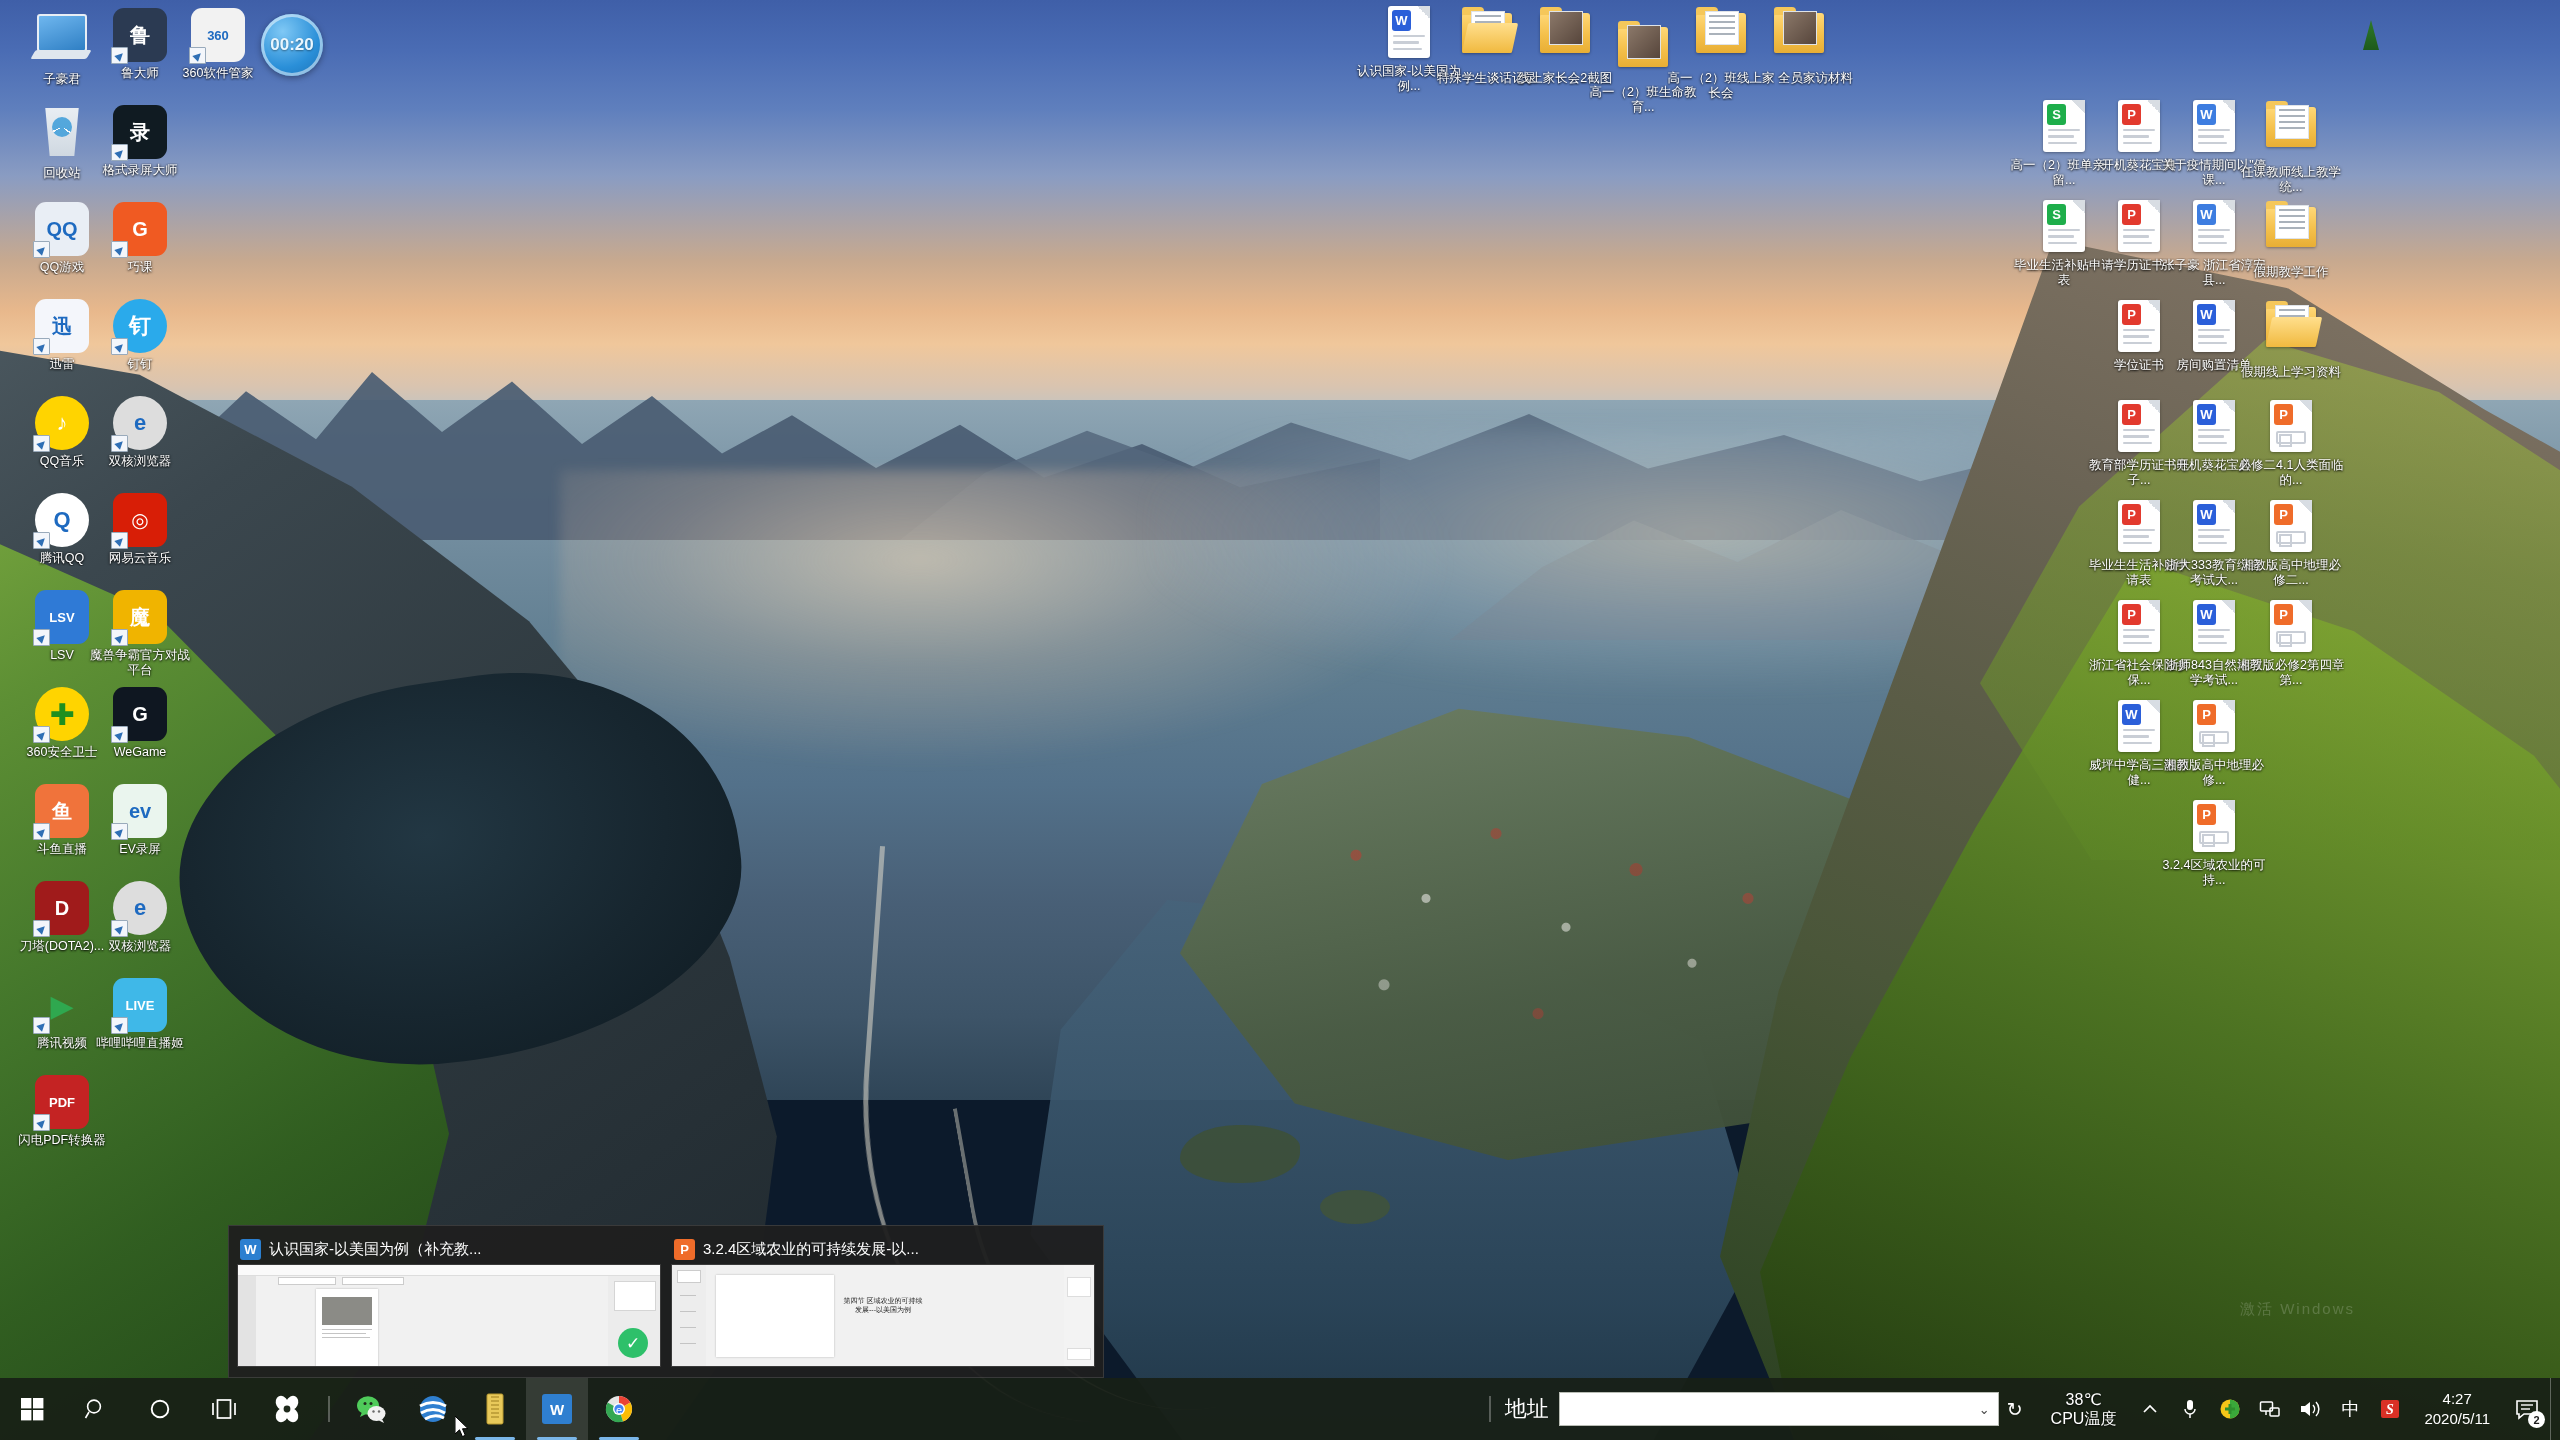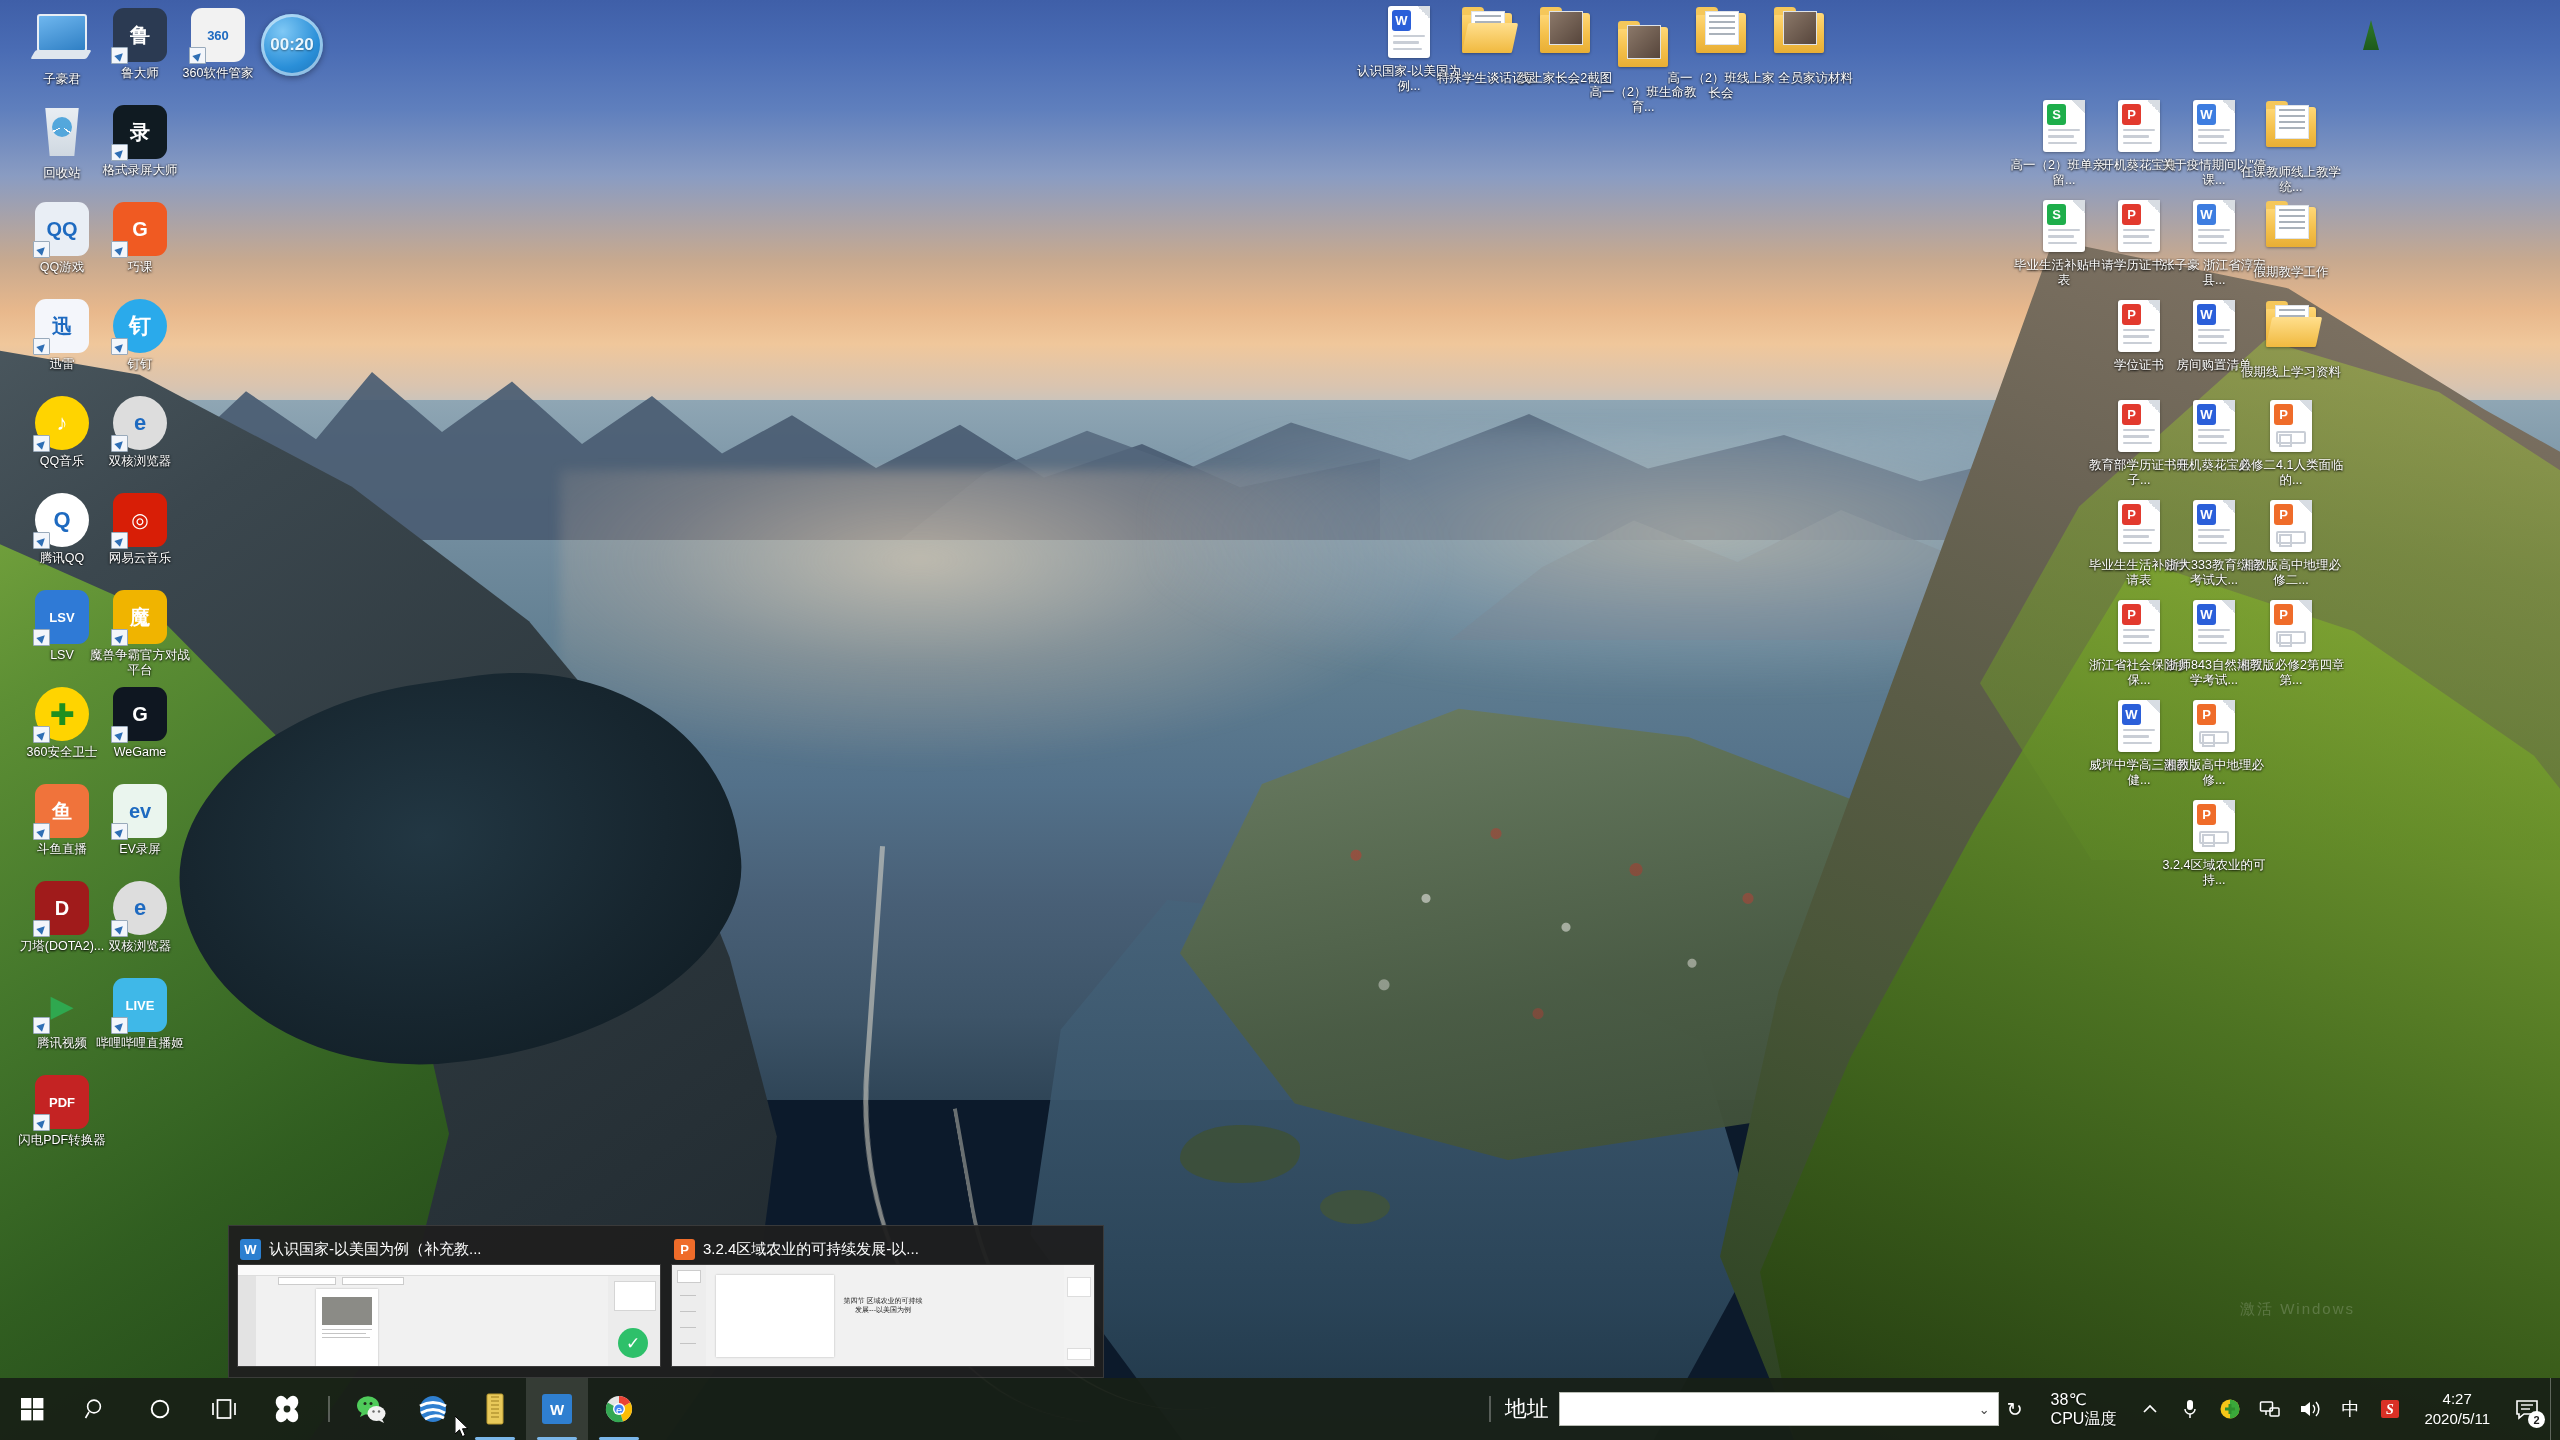--- a/index.html
+++ b/index.html
@@ -306,21 +306,21 @@
     color:#fff;font-size:15px;
   }
   .addr-label{margin:0 10px 0 4px;font-size:22px;}
   .addr-box{
     width:440px;height:34px;background:#fff;border:1px solid #b9bdb5;
     display:flex;align-items:center;position:relative;
   }
   .addr-box .cv{position:absolute;right:8px;color:#444;font-size:13px;}
   .refresh{margin:0 14px 0 8px;font-size:19px;color:#fff;}
   .cpu{
-    text-align:left;line-height:19px;font-size:16px;margin:0 14px;color:#fff;
+    text-align:center;line-height:19px;font-size:16px;margin:0 14px;color:#fff;
     text-shadow:0 1px 2px rgba(0,0,0,.8);
   }
   .tray-ico{
     width:40px;height:62px;display:flex;align-items:center;justify-content:center;
     font-size:17px;color:#fff;cursor:default;
   }
   .clock{
     text-align:center;line-height:20px;font-size:15px;color:#fff;
     padding:0 14px;cursor:default;
   }

